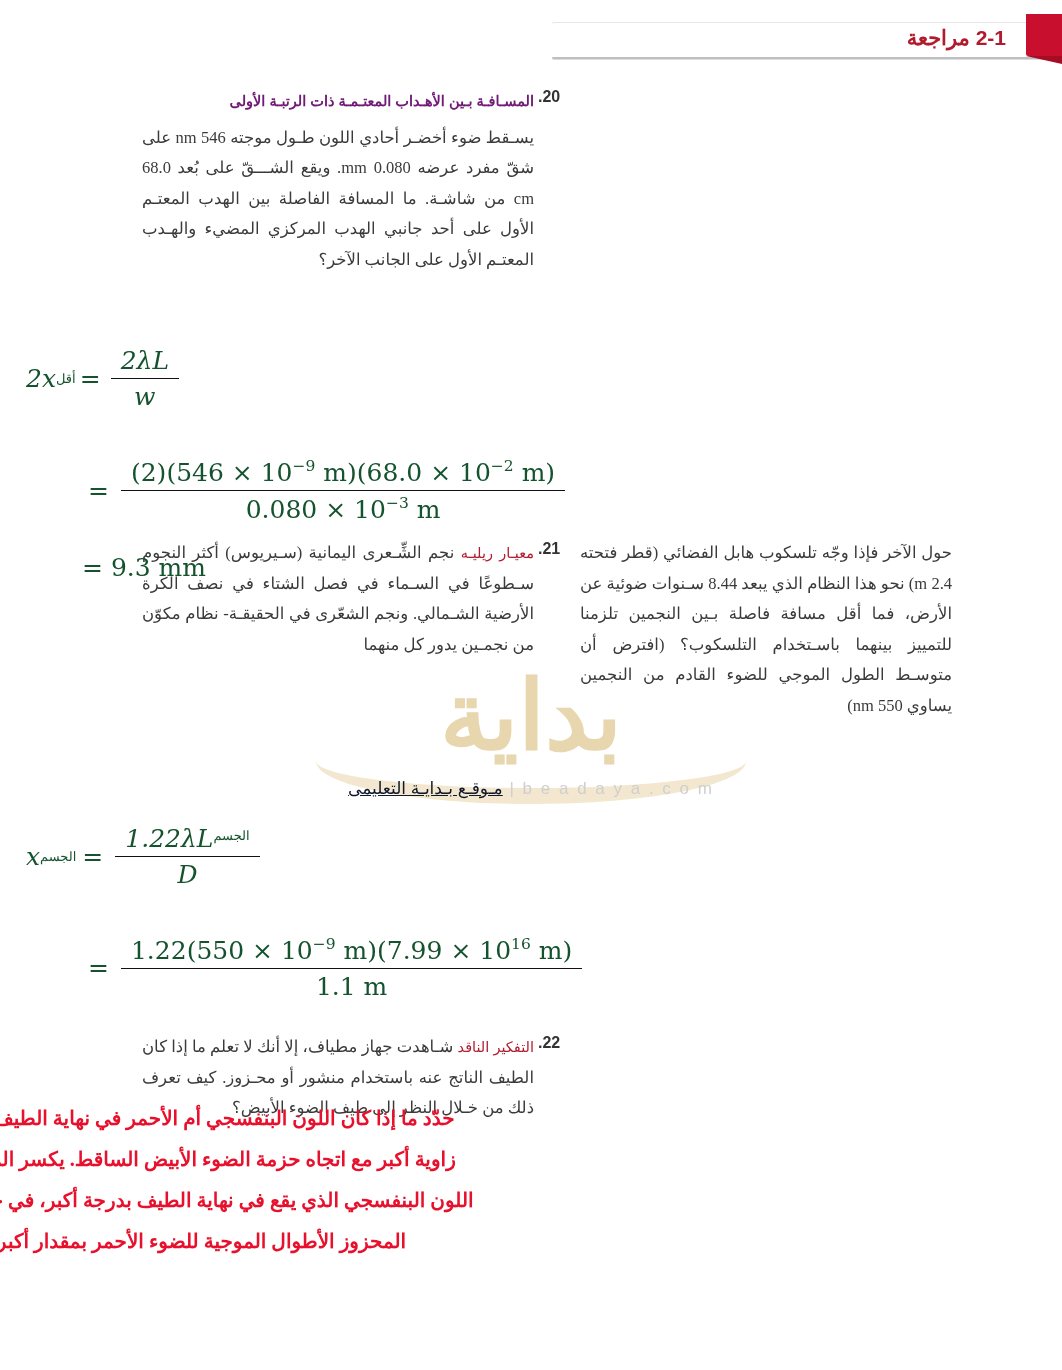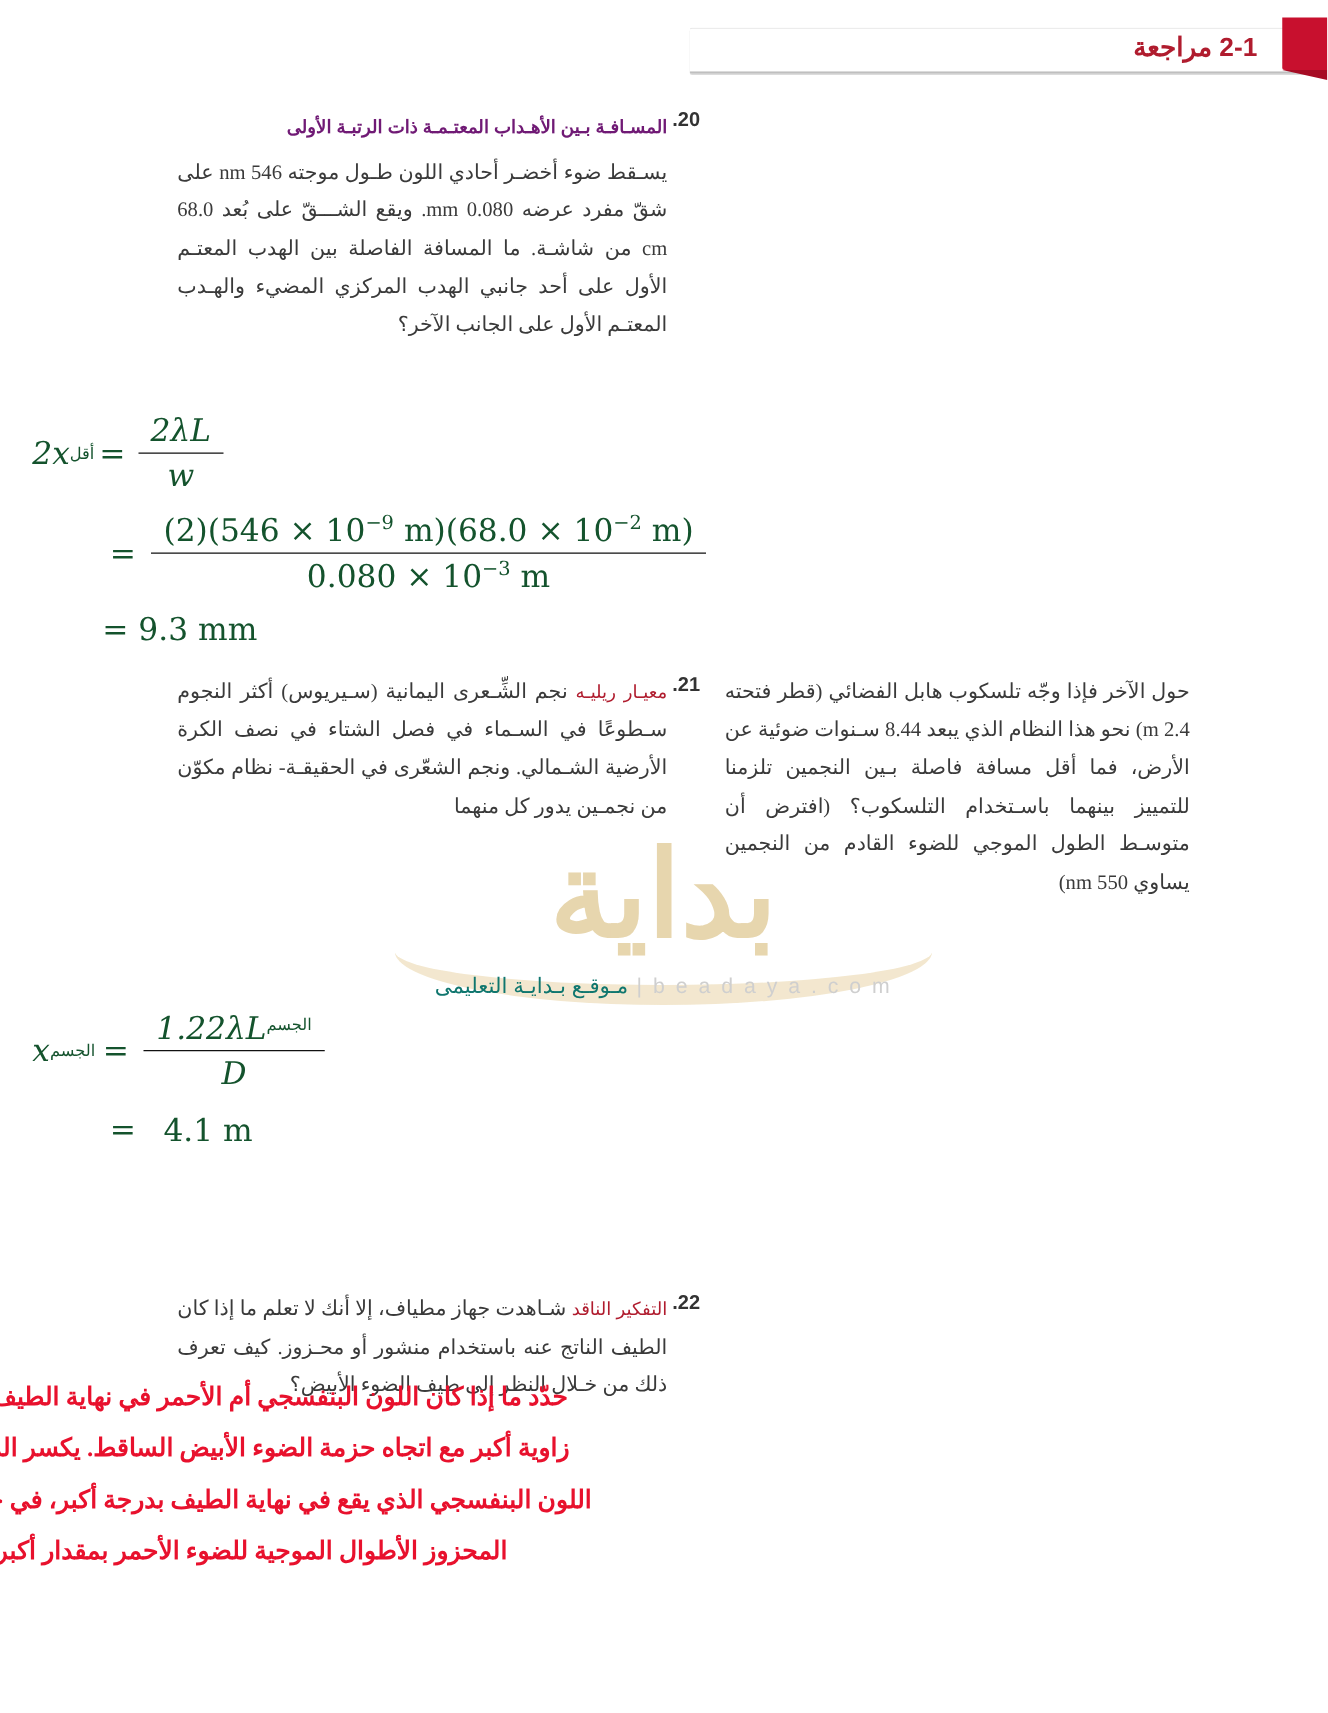--- a/index.html
+++ b/index.html
@@ -104,21 +104,21 @@
     position: absolute;
     direction: ltr;
     font-family: "DejaVu Serif", serif;
     color: #14532d;
   }
   .mi { font-style: italic; }
   .frac {
     display: inline-block;
     vertical-align: middle;
     text-align: center;
-    margin: 0 6px;
+    margin: 16px 6px;
   }
   .frac > .num {
     display: block;
     padding: 0 10px 3px 10px;
     border-bottom: 1.6px solid #111;
   }
   .frac > .den {
     display: block;
     padding: 3px 10px 0 10px;
   }
@@ -179,21 +179,21 @@
     position: absolute;
     left: 50%;
     top: 118px;
     transform: translateX(-50%);
     font-family: "Liberation Sans", sans-serif;
     font-size: 17px;
     color: #cfcfcf;
     white-space: nowrap;
     letter-spacing: 2px;
   }
-  .wm-text .ar { color: #0f766e; }
+  .wm-text .ar { color: #0f172a; text-decoration: underline; }
 
   
   .answer-red {
     position: absolute;
     direction: rtl;
     text-align: center;
     color: #e8112d;
     font-family: "Liberation Serif", serif;
     font-weight: bold;
     font-size: 20px;
@@ -279,21 +279,24 @@
       <span class="num">
         <span class="mi">1.22λ</span><span class="mi">L</span><span class="ar-sup">الجسم</span>
       </span>
       <span class="den mi">D</span>
     </span>
   </div>
 
   <div class="eqline" style="display:flex;align-items:center;margin-top:14px;margin-left:56px;">
     <span style="margin:0 6px;">=</span>
     <span class="frac">
-      <span class="den">4.1 m</span>
+      <span class="num">
+        <span>1.22</span><span>(550 × 10</span><span class="sup">−9</span><span> m)</span><span>(7.99 × 10</span><span class="sup">16</span><span> m)</span>
+      </span>
+      <span class="den">1.1 m</span>
     </span>
   </div>
 
 </div>
 
 <div class="prob" style="top:1032px; right:528px; width:392px;">
   <div class="prob-num" style="top:2px; right:-34px;margin-left:16px;">22.</div>
   <div class="prob-body">
     <span class="lead-red">التفكير الناقد</span>
     <span>شـاهدت جهاز مطياف، إلا أنك لا تعلم ما إذا كان الطيف الناتج عنه باستخدام منشور أو محـزوز. كيف تعرف ذلك من خـلال النظر إلى طيف الضوء الأبيض؟</span>

